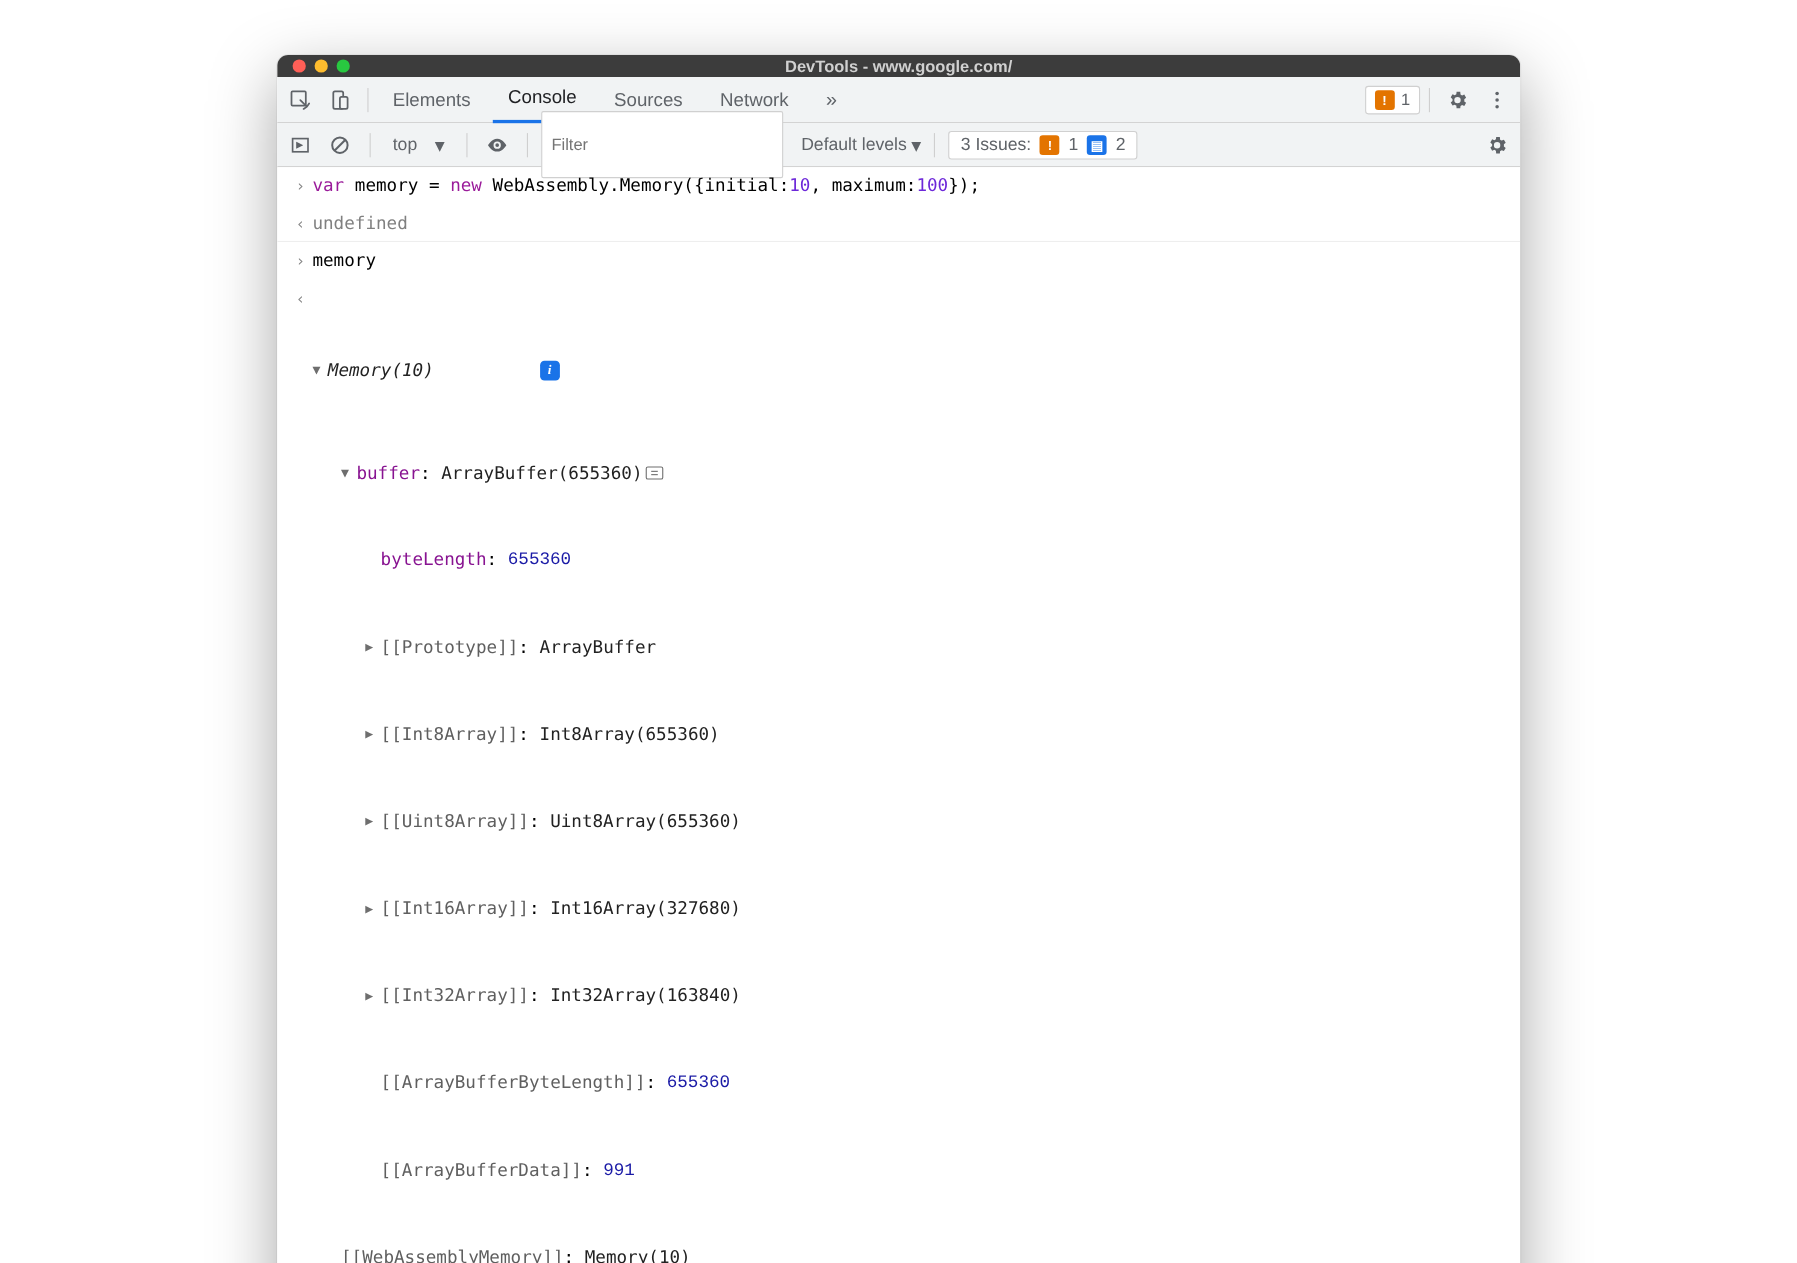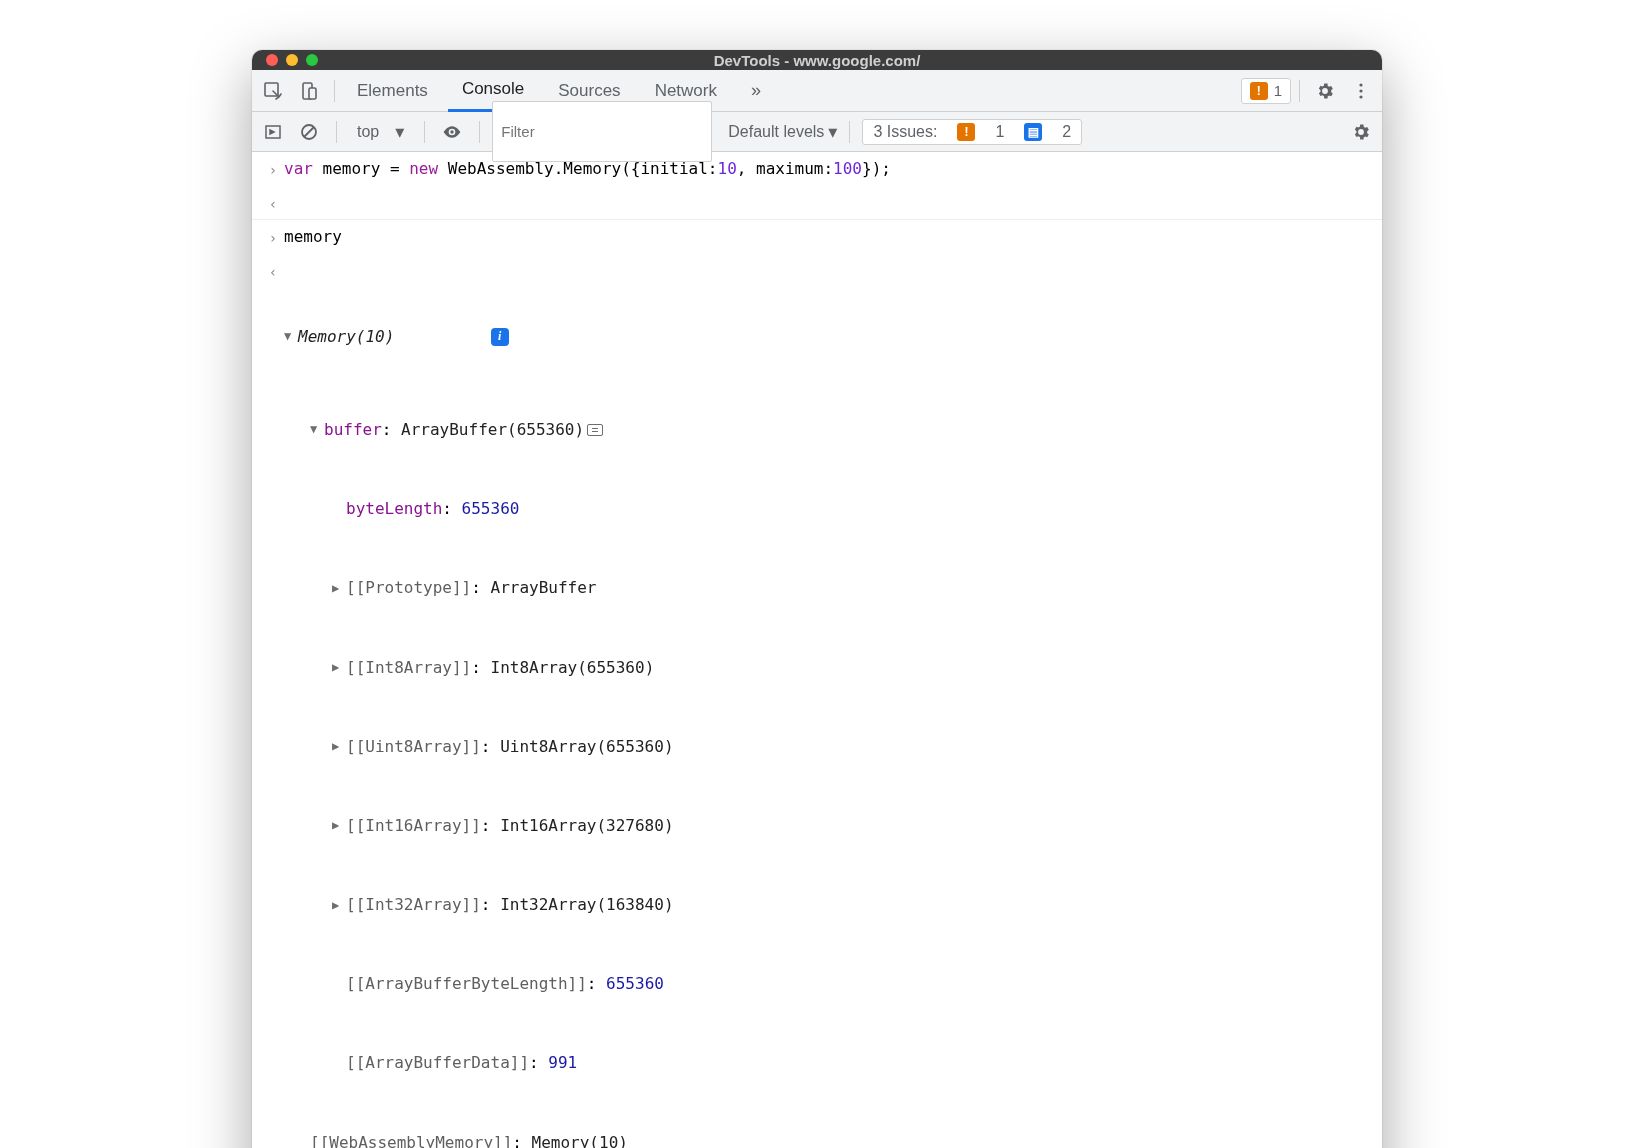--- a/index.html
+++ b/index.html
@@ -86,21 +86,21 @@
     display:flex;align-items:center;gap:16px;
     padding: 2px 8px; border-radius:2px;
   }
   .filter-input {
     border: 1px solid #d0d0d0; background: #fff;
     padding: 21px 8px; width: 220px; font-size: 15px;
     color: #5f6368; border-radius: 2px;
   }
   .levels { display:flex;align-items:center;gap:4px; margin-left: 10px; }
   .issues-box {
-    display:flex;align-items:center;gap:20px;
+    display:flex;align-items:center;gap:8px;
     border:1px solid #d0d0d0;border-radius:3px;
     padding:3px 10px;background:#fff;
   }
   .console-body {
     font-family: Menlo, Consolas, monospace;
     font-size: 16px;
     background: #fff;
     padding-bottom: 10px;
   }
   .row {
@@ -124,21 +124,21 @@
   }
   .tree-line { display:flex;align-items:center; padding-left: 0; line-height: 1.75; }
   .arrow { display:inline-block;width:14px;color:#6e6e6e;font-size:12px; }
   .arrow.down::before { content:"▼"; }
   .arrow.right::before { content:"▶"; }
   .indent1 { padding-left: 26px; }
   .indent2 { padding-left: 48px; }
   .key { color: #881391; }
   .key-internal { color: #5f5f5f; }
   .val { color: #222; }
-  .val-num { color: #1a1aa6; }
+  .val-num { color: #1a1aa6; font-family: Liberation Mono, monospace; }
   .mem-ico {
     display:inline-block;width:16px;height:12px;
     border:1.5px solid #6e6e6e;border-radius:2px;
     vertical-align:middle;margin-left:3px;position:relative;
   }
   .mem-ico::before {
     content:"";position:absolute;left:4px;right:4px;top:3px;bottom:3px;
     border-top:1.5px solid #6e6e6e;border-bottom:1.5px solid #6e6e6e;
   }
   .chev { font-size: 18px; color:#5f6368; }
@@ -249,20 +249,21 @@
 
   <div class="console-body">
 
     <div class="row">
       <div class="gutter">›</div>
       <div class="code"><span class="kw">var</span><span> memory = </span><span class="kw">new</span><span> WebAssembly.Memory({initial:</span><span class="num">10</span><span>, maximum:</span><span class="num">100</span><span>});</span></div>
     </div>
 
     <div class="row bordered">
       <div class="gutter">‹</div>
+      <div class="code undef">undefined</div>
     </div>
 
     <div class="row">
       <div class="gutter">›</div>
       <div class="code">memory</div>
     </div>
 
     <div class="row" style="border-bottom:1px solid #eee;">
       <div class="gutter">‹</div>
       <div class="code">

